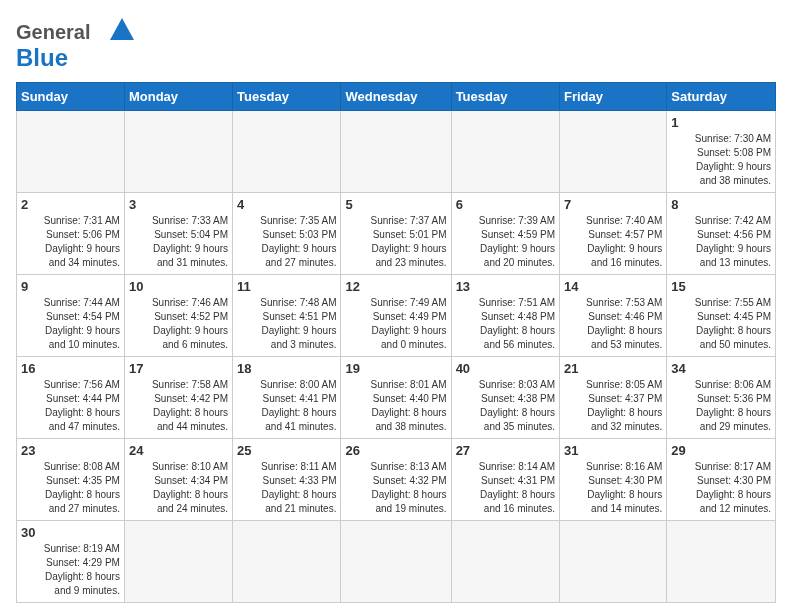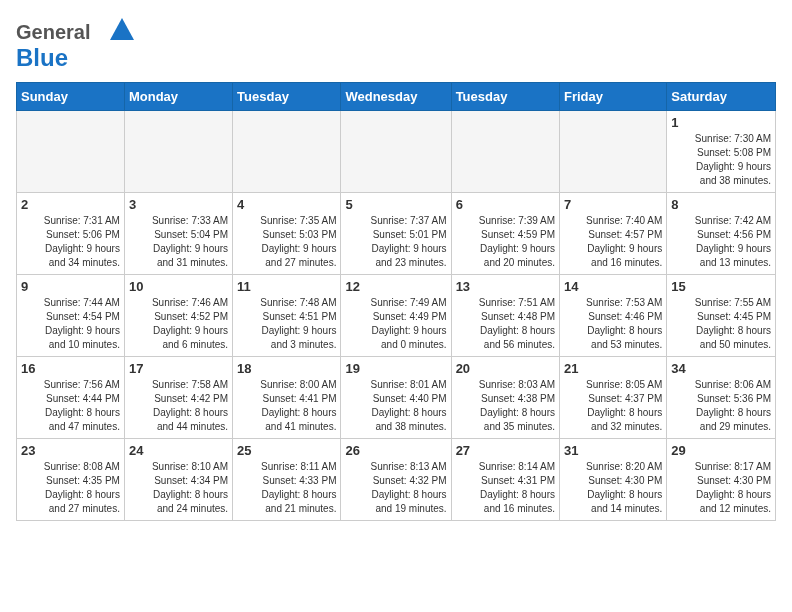--- a/index.html
+++ b/index.html
@@ -265,21 +265,21 @@
 and 41 minutes.</div>
         </td>
         <td>
           <span class="day-number">19</span>
           <div class="day-info" style="white-space: pre-line;">Sunrise: 8:01 AM
 Sunset: 4:40 PM
 Daylight: 8 hours
 and 38 minutes.</div>
         </td>
         <td>
-          <span class="day-number">20</span>
+          <span class="day-number">40</span>
           <div class="day-info" style="white-space: pre-line;">Sunrise: 8:03 AM
 Sunset: 4:38 PM
 Daylight: 8 hours
 and 35 minutes.</div>
         </td>
         <td>
           <span class="day-number">21</span>
           <div class="day-info" style="white-space: pre-line;">Sunrise: 8:05 AM
 Sunset: 4:37 PM
 Daylight: 8 hours
@@ -324,27 +324,42 @@
         </td>
         <td>
           <span class="day-number">27</span>
           <div class="day-info" style="white-space: pre-line;">Sunrise: 8:14 AM
 Sunset: 4:31 PM
 Daylight: 8 hours
 and 16 minutes.</div>
         </td>
         <td>
           <span class="day-number">31</span>
-          <div class="day-info" style="white-space: pre-line;">Sunrise: 8:20 AM
+          <div class="day-info" style="white-space: pre-line;">Sunrise: 8:16 AM
 Sunset: 4:30 PM
 Daylight: 8 hours
 and 14 minutes.</div>
         </td>
         <td>
           <span class="day-number">29</span>
           <div class="day-info" style="white-space: pre-line;">Sunrise: 8:17 AM
 Sunset: 4:30 PM
 Daylight: 8 hours
 and 12 minutes.</div>
         </td>
+      </tr>
+      <tr>
+        <td>
+          <span class="day-number">30</span>
+          <div class="day-info" style="white-space: pre-line;">Sunrise: 8:19 AM
+Sunset: 4:29 PM
+Daylight: 8 hours
+and 9 minutes.</div>
+        </td>
+        <td class="empty"></td>
+        <td class="empty"></td>
+        <td class="empty"></td>
+        <td class="empty"></td>
+        <td class="empty"></td>
+        <td class="empty"></td>
       </tr>
     </tbody>
 </table>
 
 </body></html>

